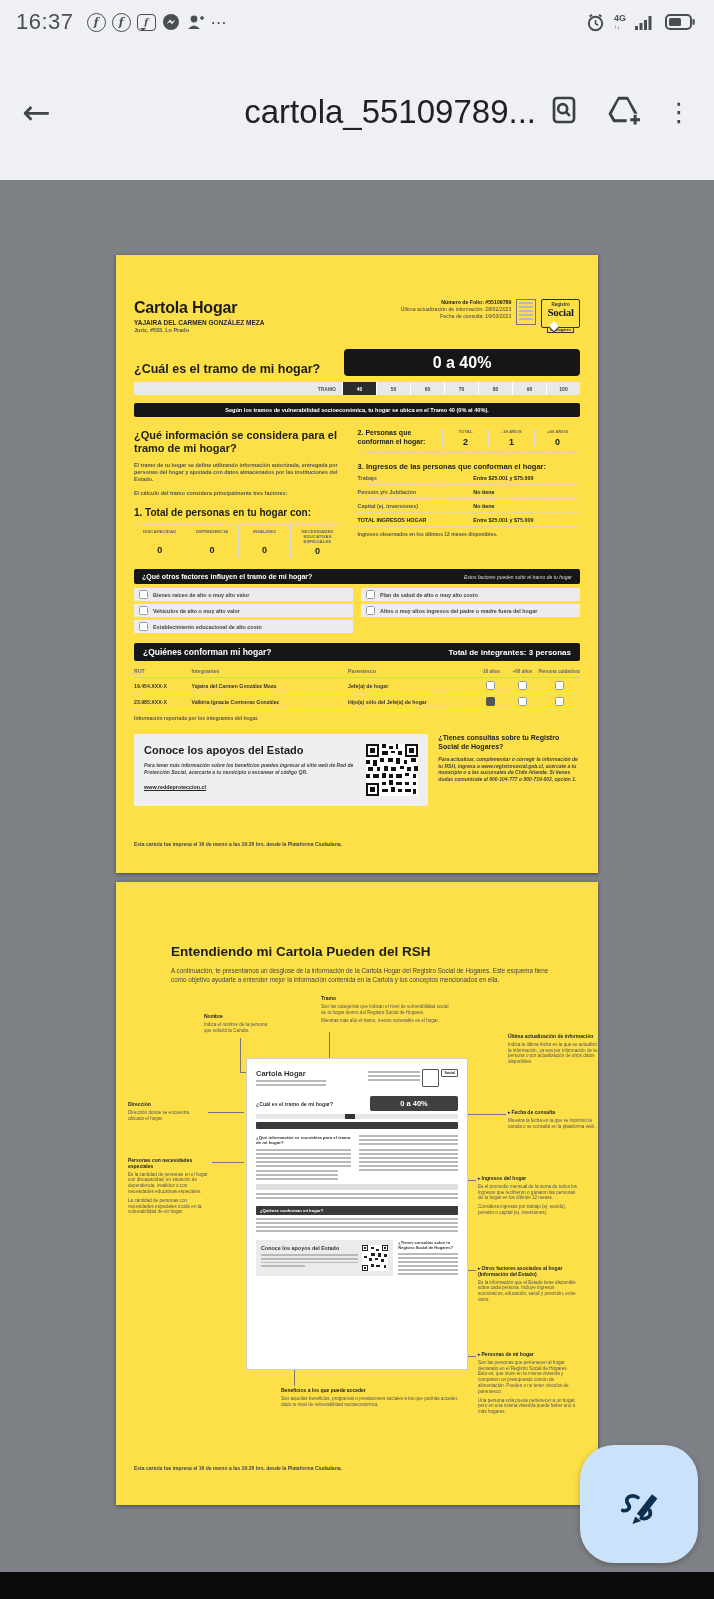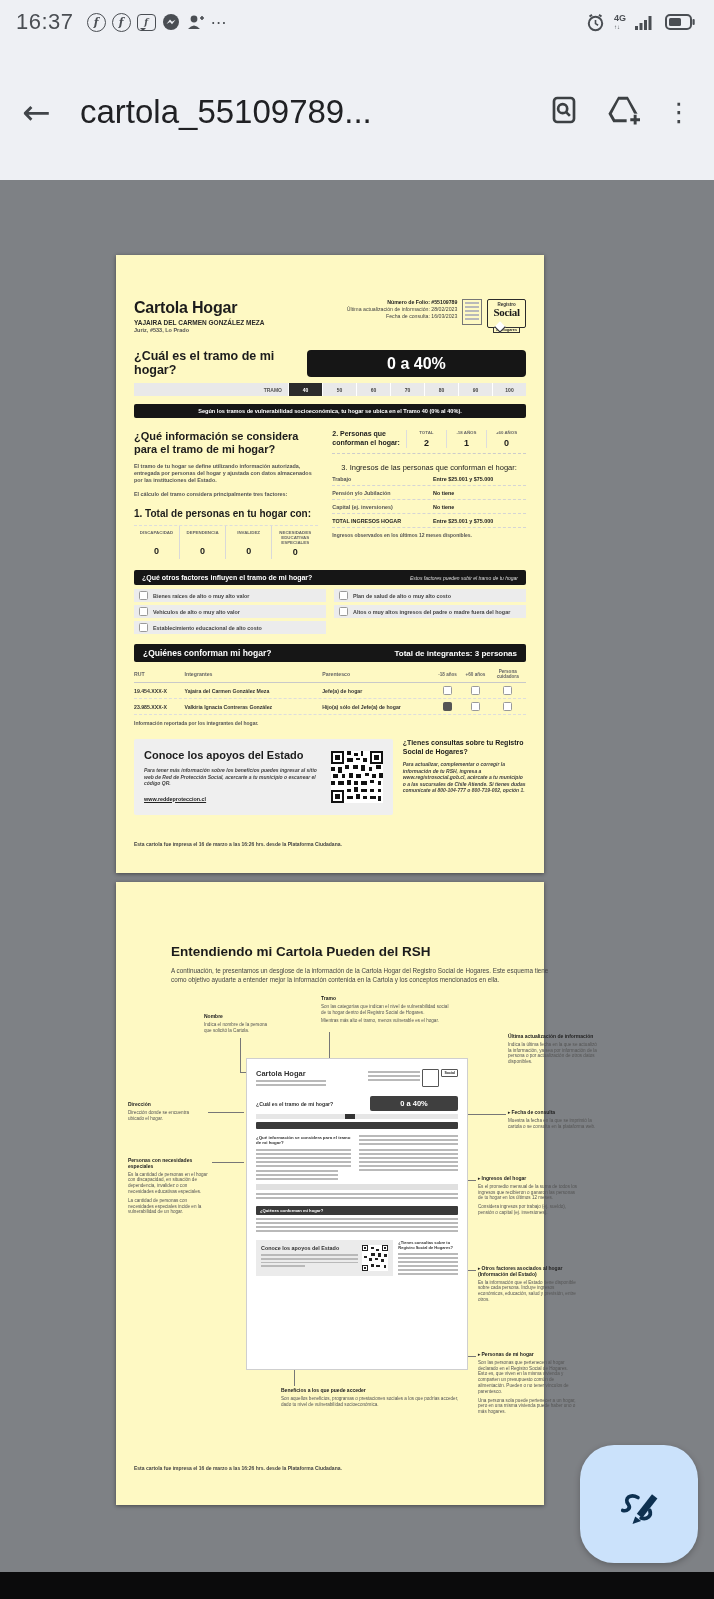--- a/index.html
+++ b/index.html
@@ -15,27 +15,27 @@
   .sb-bubble::after{content:"";position:absolute;left:2px;bottom:-4px;border:3px solid transparent;border-top-color:#4a4e53;}
   .sb-dots{font-size:16px;letter-spacing:1px;font-family:"DejaVu Sans",sans-serif;}
   .sb-right{margin-left:auto;display:flex;align-items:center;gap:6px;}
   .sb-4g{font-size:9px;font-weight:700;line-height:8px;text-align:left;}
   .sb-4g small{font-size:6px;font-weight:400;}
   svg.sbsvg{display:block;}
 
   
   .appbar{position:absolute;top:44px;left:0;width:714px;height:136px;background:#eef0f4;display:flex;align-items:center;padding:0 22px;box-sizing:border-box;box-shadow:0 1px 0 rgba(0,0,0,.08);}
   .ab-back{font-size:34px;color:#414549;width:48px;flex:none;font-family:"DejaVu Sans",sans-serif;}
-  .ab-title{flex:1;font-size:33px;color:#202124;white-space:nowrap;overflow:hidden;text-overflow:ellipsis;margin-left:10px;}
+  .ab-title{flex:1;font-size:33px;color:#202124;white-space:nowrap;overflow:hidden;text-overflow:ellipsis;text-align:right;}
   .ab-actions{display:flex;align-items:center;gap:26px;margin-left:12px;}
   .ab-overflow{font-size:26px;color:#414549;font-family:"DejaVu Sans",sans-serif;}
 
   
   .viewport{position:absolute;top:180px;left:0;width:714px;height:1419px;background:#7e8185;}
-  .page{position:absolute;left:116px;width:428px;background:#fef9c3;box-shadow:0 1px 4px rgba(0,0,0,.45);color:#1c1c1c;}
+  .page{position:absolute;left:116px;width:482px;background:#fde047;box-shadow:0 1px 4px rgba(0,0,0,.45);color:#1c1c1c;}
   .page1{top:75px;height:618px;padding:44px 18px 0;box-sizing:border-box;}
   .page2{top:702px;height:623px;box-sizing:border-box;}
 
   
   .p1-head{display:flex;}
   .p1-title{font-size:16px;font-weight:700;letter-spacing:-.2px;}
   .p1-name{font-size:6.5px;font-weight:700;color:#2a2a2a;margin-top:2px;}
   .p1-addr{font-size:5.5px;font-weight:700;color:#555;margin-top:1px;}
   .p1-meta{margin-left:auto;text-align:right;font-size:5.2px;color:#444;line-height:7px;}
   .p1-meta b{color:#1c1c1c;}
@@ -66,21 +66,21 @@
   .f1-grid{display:grid;grid-template-columns:1fr 1fr 1fr 1fr;margin-top:6px;border-top:1px dashed #ddd;}
   .f1-cell{border-right:1px solid #d9d9d9;text-align:center;padding:4px 2px 2px;}
   .f1-cell:last-child{border-right:none;}
   .f1-cap{font-size:4.4px;font-weight:700;color:#666;min-height:14px;}
   .f1-val{font-size:9px;font-weight:700;margin-top:2px;}
   .f2-box{display:flex;border-bottom:1px dashed #ccc;padding-bottom:5px;}
   .f2-title{font-size:7px;font-weight:700;width:38%;line-height:8.5px;}
   .f2-cell{flex:1;text-align:center;border-left:1px solid #ddd;}
   .f2-cap{font-size:4.4px;font-weight:700;color:#666;}
   .f2-val{font-size:9px;font-weight:700;margin-top:3px;}
-  .f3-title{font-size:7.5px;font-weight:400;margin-top:9px;text-align:center;}
+  .f3-title{font-size:7.5px;font-weight:700;margin-top:9px;}
   .inc-row{display:flex;border-bottom:1px dashed #d5d5d5;padding:3.5px 0;font-size:5.4px;font-weight:700;color:#555;}
   .inc-row .lab{width:52%;}
   .inc-row .val{color:#222;}
   .inc-row.total{color:#222;}
   .inc-note{font-size:5px;font-weight:700;color:#555;margin-top:4px;}
 
   .banner2{margin-top:11px;height:15px;display:flex;align-items:center;padding:0 8px;}
   .banner2 .bq{font-size:7px;font-weight:700;}
   .banner2 .bn{margin-left:auto;font-size:5px;font-style:italic;color:#ddd;}
   .checks{display:grid;grid-template-columns:1fr 1fr;gap:3px 8px;margin-top:4px;}

